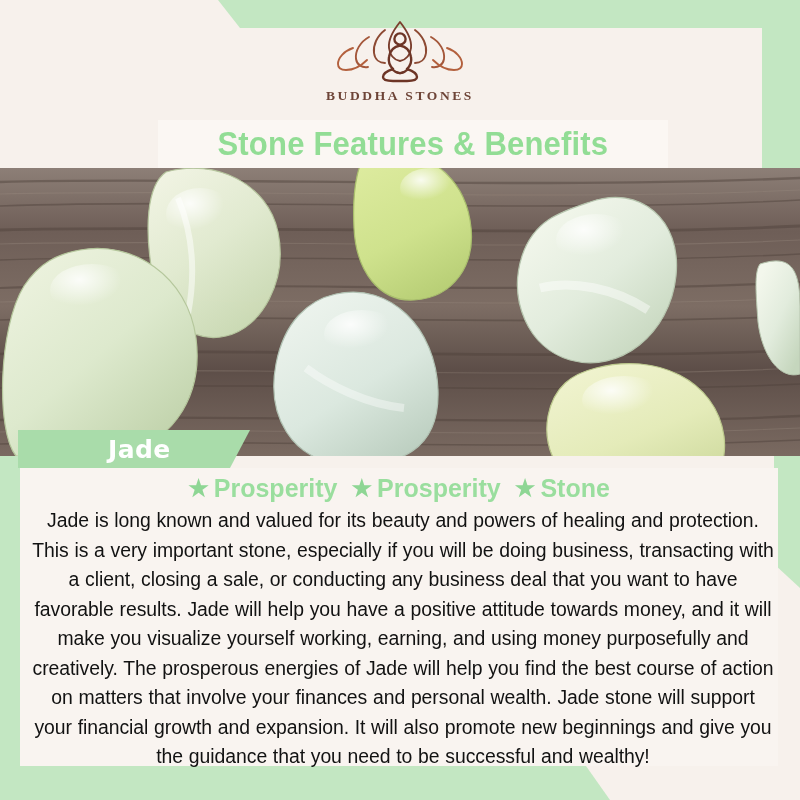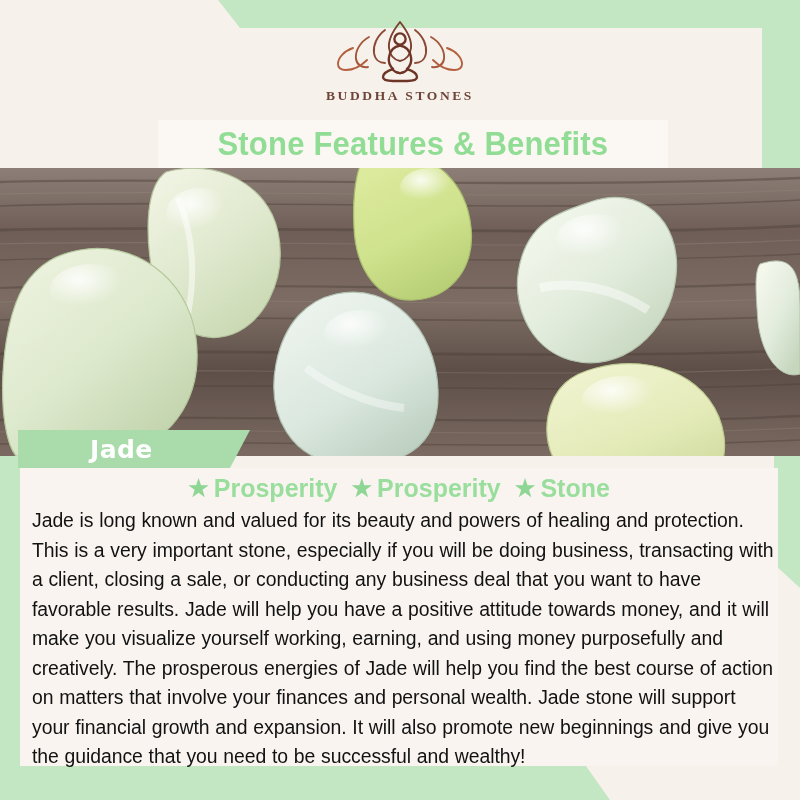--- a/index.html
+++ b/index.html
@@ -97,21 +97,21 @@
 
   
   .stone-label{
     position:absolute;
     left:18px;top:430px;width:232px;height:38px;
     background:#a9dcaa;
     clip-path:polygon(0 0, 232px 0, 212px 38px, 0 38px);
     display:flex;align-items:center;
   }
   .stone-label-text{
-    margin-left:72px;
+    margin-left:90px;
     color:#ffffff;
     font-size:25px;
     font-weight:bold;
     letter-spacing:.4px;
     font-family:"DejaVu Sans",sans-serif;
   }
 
   
   .content{
     position:absolute;
@@ -134,21 +134,21 @@
   }
   .benefit .star{font-size:23px;line-height:1;color:#8ed694;}
   .body-text{
     margin:0;
     padding:0 4px 0 12px;
     color:#121212;
     font-family:"Liberation Sans Narrow","Liberation Sans",sans-serif;
     font-size:19.4px;
     font-weight:500;
     line-height:29.5px;
-    text-align:left;
+    text-align:center;
     letter-spacing:-.05px;
     word-spacing:.4px;
   }
 </style>
 </head>
 <body>
 
 <div class="page">
 
   <div class="green-top-band"></div>

